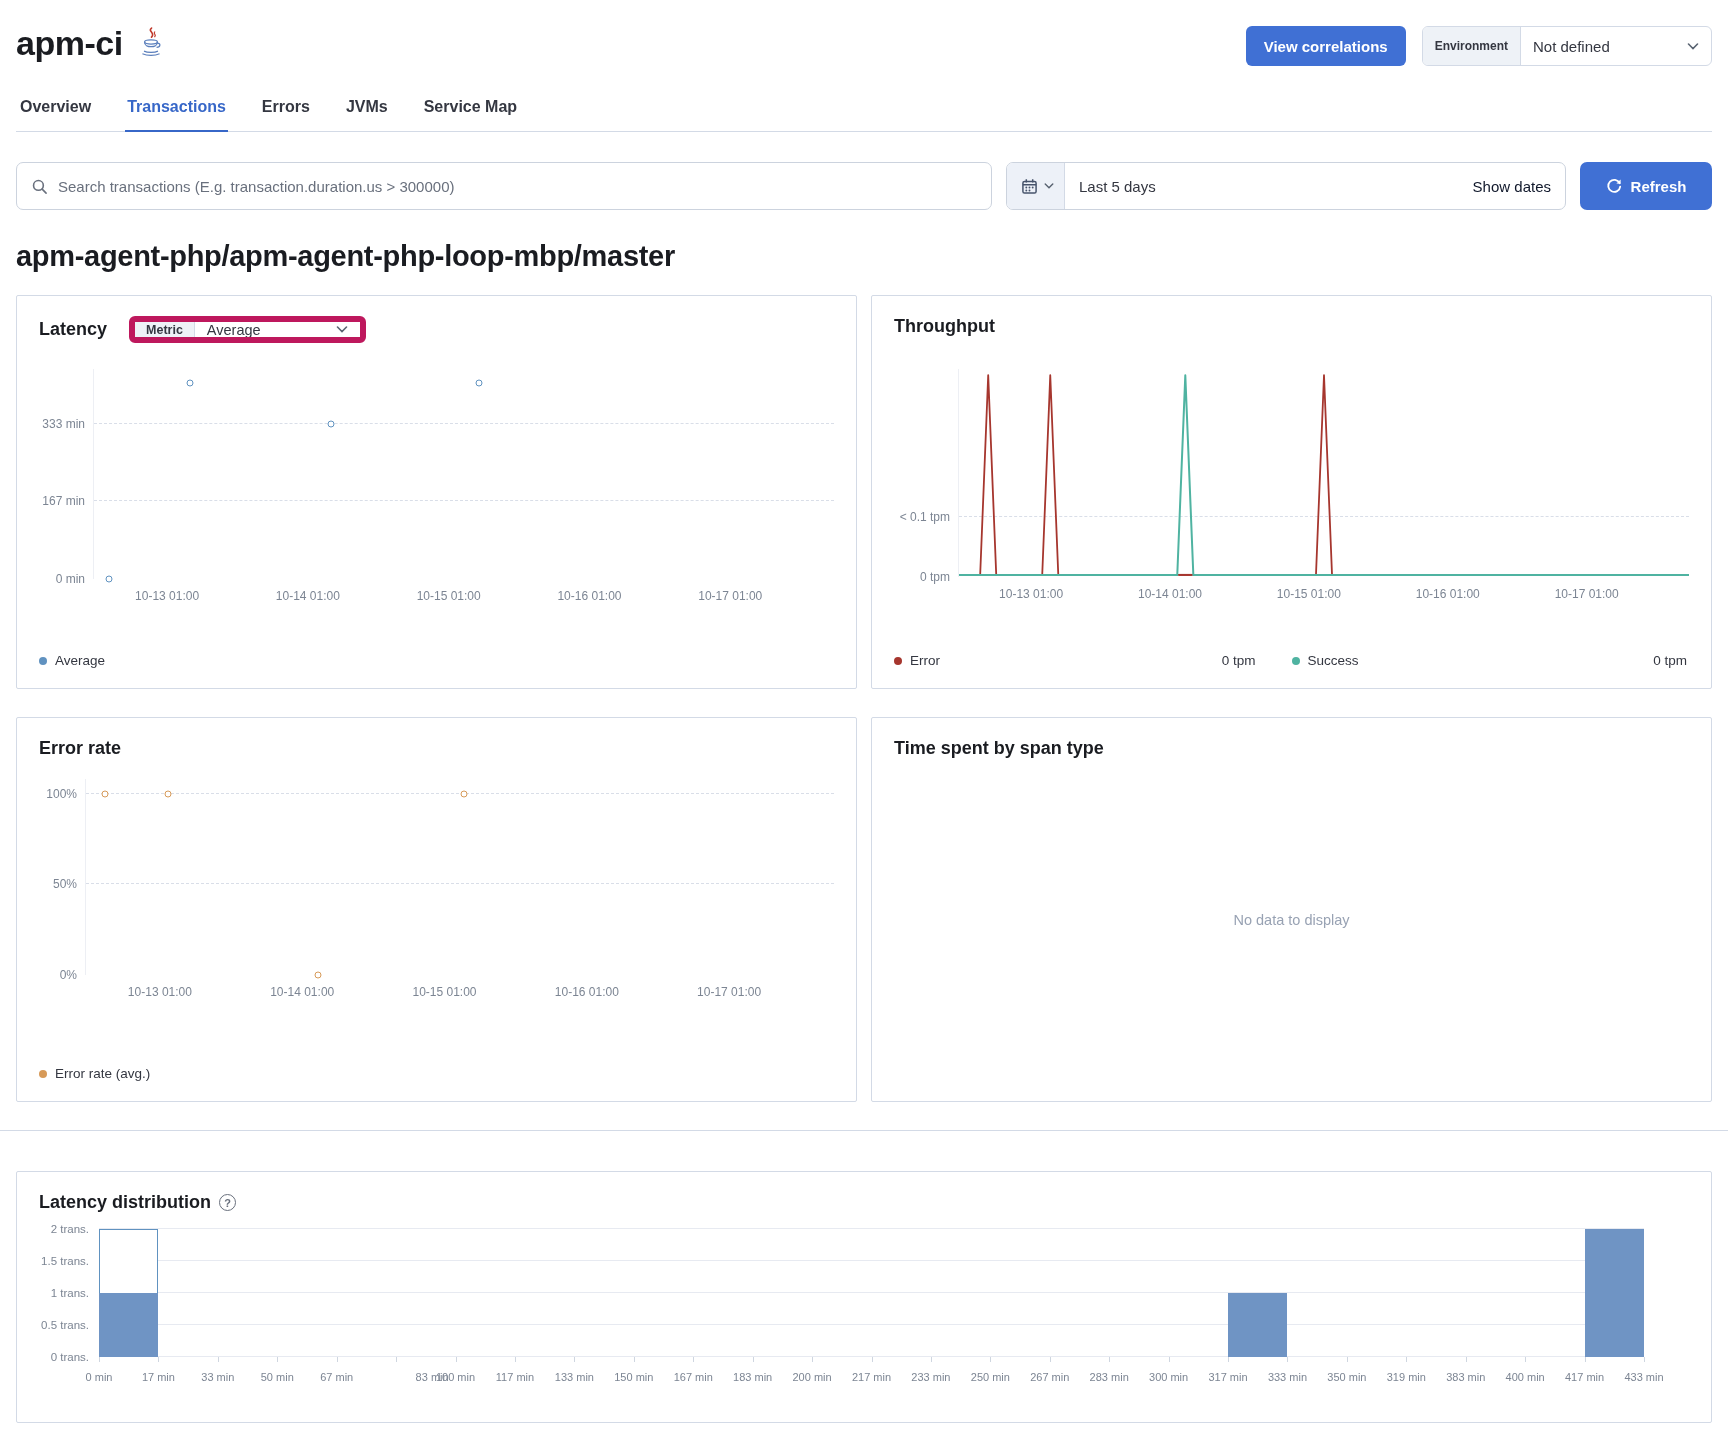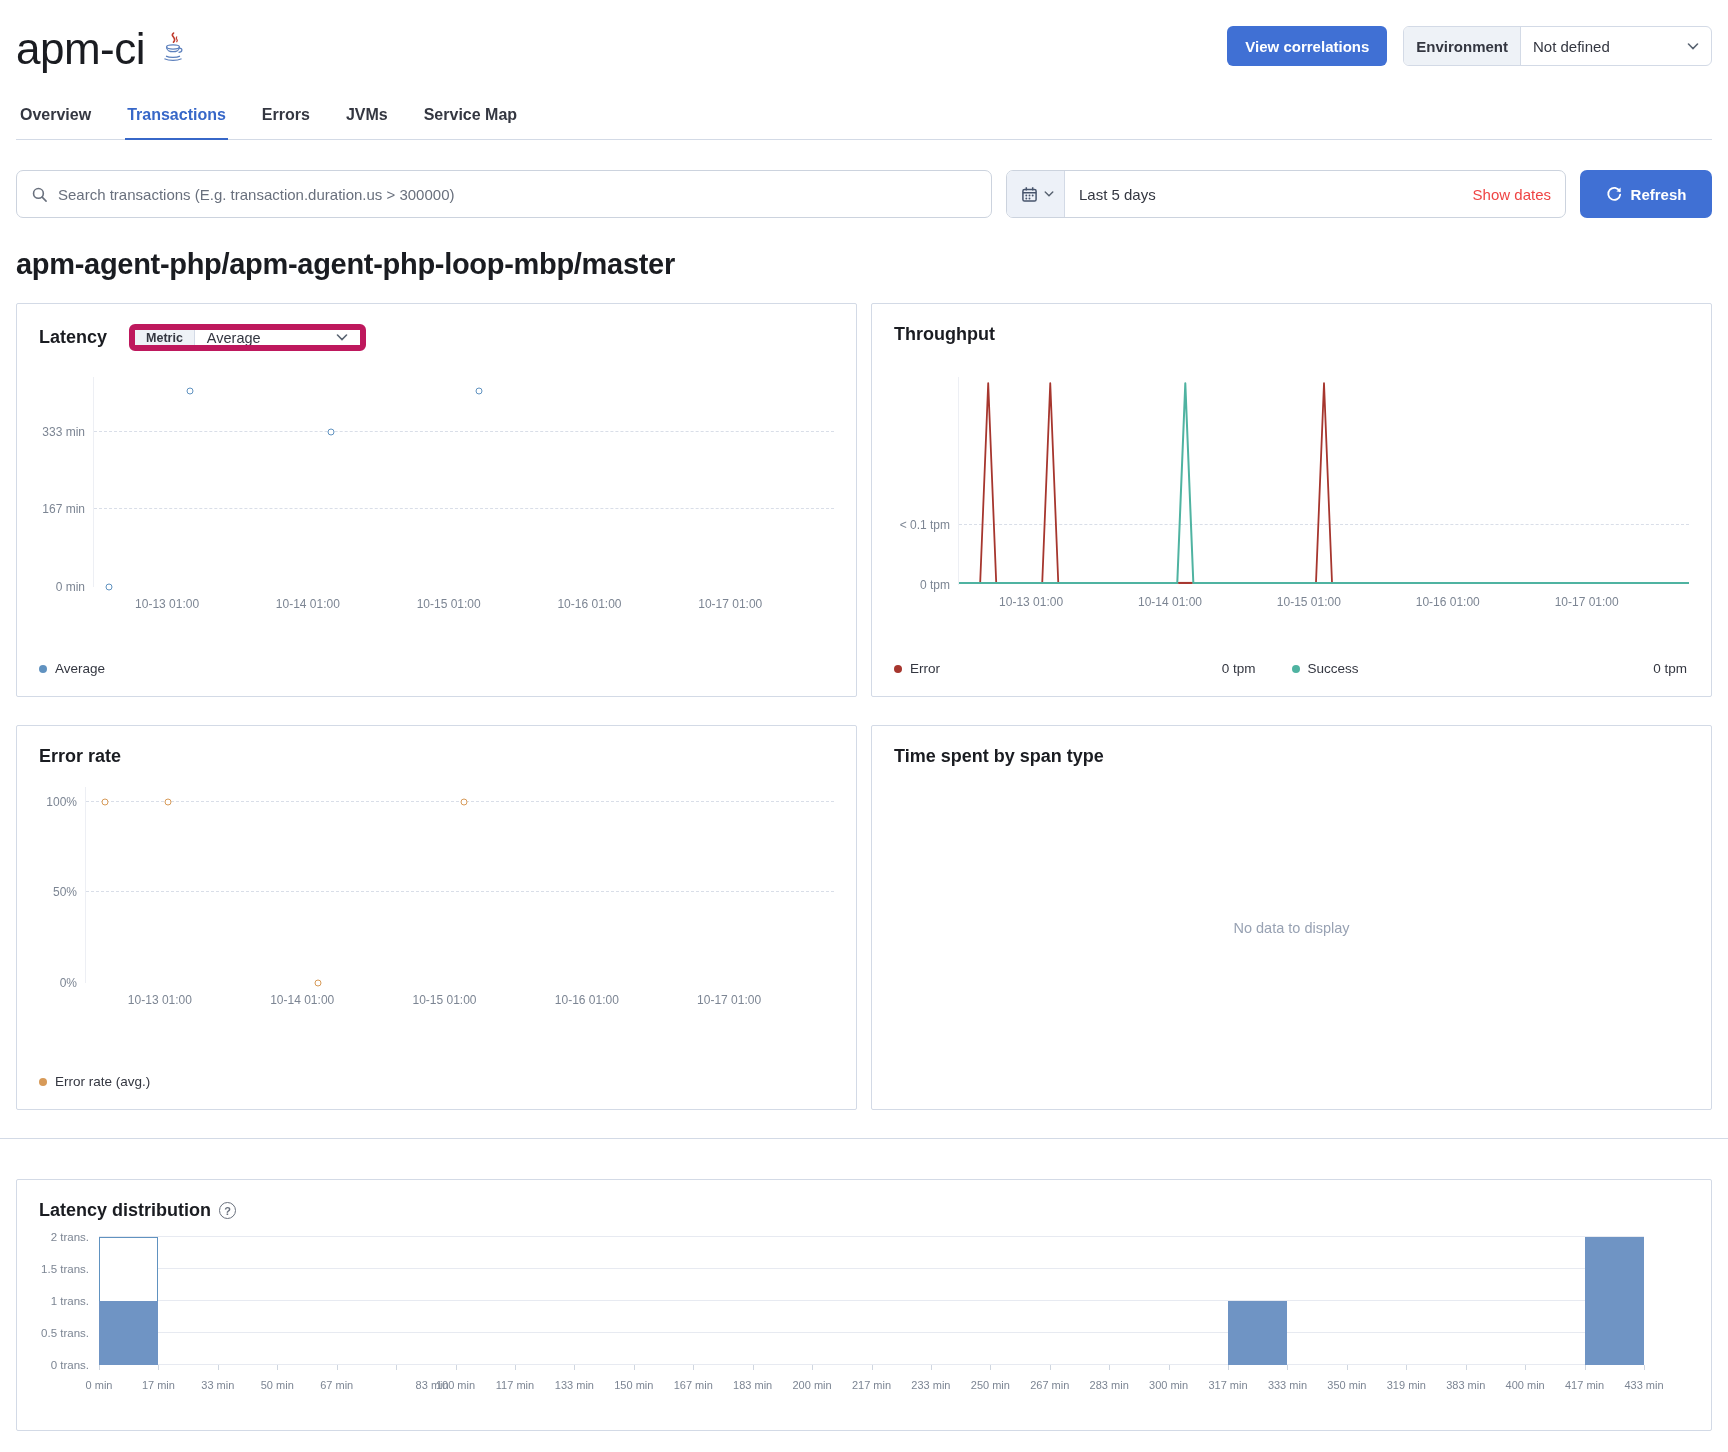--- a/index.html
+++ b/index.html
@@ -7,50 +7,50 @@
   body {
     width: 1728px; min-height: 1452px;
     font-family: "Liberation Sans", sans-serif;
     color: #1a1c21;
   }
   .page { padding: 20px 16px 28px; }
 
   
   .topbar { display:flex; align-items:flex-start; justify-content:space-between; }
   .app-title-wrap { display:flex; align-items:center; gap:16px; padding-top:4px; }
-  .app-title { font-size:44px; font-weight:400; letter-spacing:-0.5px; }
+  .app-title { font-size:34px; font-weight:700; letter-spacing:-0.5px; }
   .topbar-right { display:flex; align-items:center; gap:16px; padding-top:6px; }
   .btn-primary {
     background:#4070d4; color:#fff; border:none; border-radius:6px;
     height:40px; padding:0 18px; font-size:15px; font-weight:600; cursor:pointer;
     font-family:"Liberation Sans",sans-serif;
   }
   .env-group { display:flex; align-items:stretch; height:40px; border:1px solid #d3dae6; border-radius:6px; overflow:hidden; background:#fff; }
-  .env-label { background:#eef2f7; display:flex; align-items:center; padding:0 12px; font-size:15px; font-weight:600; color:#343741; border-right:1px solid #d3dae6; }
+  .env-label { background:#eef2f7; display:flex; align-items:center; padding:0 12px; font-size:12px; font-weight:600; color:#343741; border-right:1px solid #d3dae6; }
   .env-value { display:flex; align-items:center; gap:40px; padding:0 12px; font-size:15px; color:#343741; cursor:pointer; min-width:190px; justify-content:space-between; }
 
   
   .tabs { display:flex; gap:32px; margin-top:26px; border-bottom:1px solid #d3dae6; padding:0 2px; }
   .tab {
     background:none; border:none; font-family:"Liberation Sans",sans-serif;
     font-size:16px; font-weight:600; color:#343741; padding:6px 2px 14px; cursor:pointer;
     border-bottom:2px solid transparent; margin-bottom:-1px;
   }
   .tab.active { color:#3767c8; border-bottom-color:#3767c8; }
 
   
   .search-row { display:flex; gap:14px; margin-top:30px; align-items:stretch; }
   .search-box { flex:1; display:flex; align-items:center; border:1px solid #ccd3de; border-radius:7px; height:48px; background:#fff; }
   .search-box svg { margin:0 10px 0 14px; flex:none; }
   .search-input { flex:1; border:none; outline:none; font-size:15px; color:#343741; font-family:"Liberation Sans",sans-serif; background:transparent; }
   .search-input::placeholder { color:#69707d; }
   .datepicker { width:560px; display:flex; align-items:stretch; border:1px solid #ccd3de; border-radius:7px; background:#fff; overflow:hidden; }
   .dp-cal { display:flex; align-items:center; gap:6px; padding:0 10px 0 14px; background:#edf1f8; border-right:1px solid #d3dae6; cursor:pointer; }
   .dp-range { flex:1; display:flex; align-items:center; padding:0 14px; font-size:15px; color:#343741; cursor:pointer; }
-  .dp-showdates { display:flex; align-items:center; padding:0 14px; font-size:15px; color:#ef4444; cursor:pointer; background:none; border:none; font-family:"Liberation Sans",sans-serif; }
+  .dp-showdates { display:flex; align-items:center; padding:0 14px; font-size:15px; color:#0f172a; cursor:pointer; background:none; border:none; font-family:"Liberation Sans",sans-serif; }
   .btn-refresh { width:132px; height:48px; display:flex; align-items:center; justify-content:center; gap:9px; background:#4070d4; border:none; border-radius:7px; color:#fff; font-size:15px; font-weight:600; cursor:pointer; font-family:"Liberation Sans",sans-serif; }
 
   
   .service-title { font-size:29px; font-weight:800; letter-spacing:-0.3px; margin:30px 0 22px; }
 
   
   .grid { display:grid; grid-template-columns:1fr 1fr; gap:12px 14px; }
   .panel { background:#fff; border:1px solid #d3dae6; border-radius:2px; padding:20px 22px; display:flex; flex-direction:column; }
   .panel-r1 { height:394px; }
   .panel-r2 { height:385px;margin-top:16px; }

